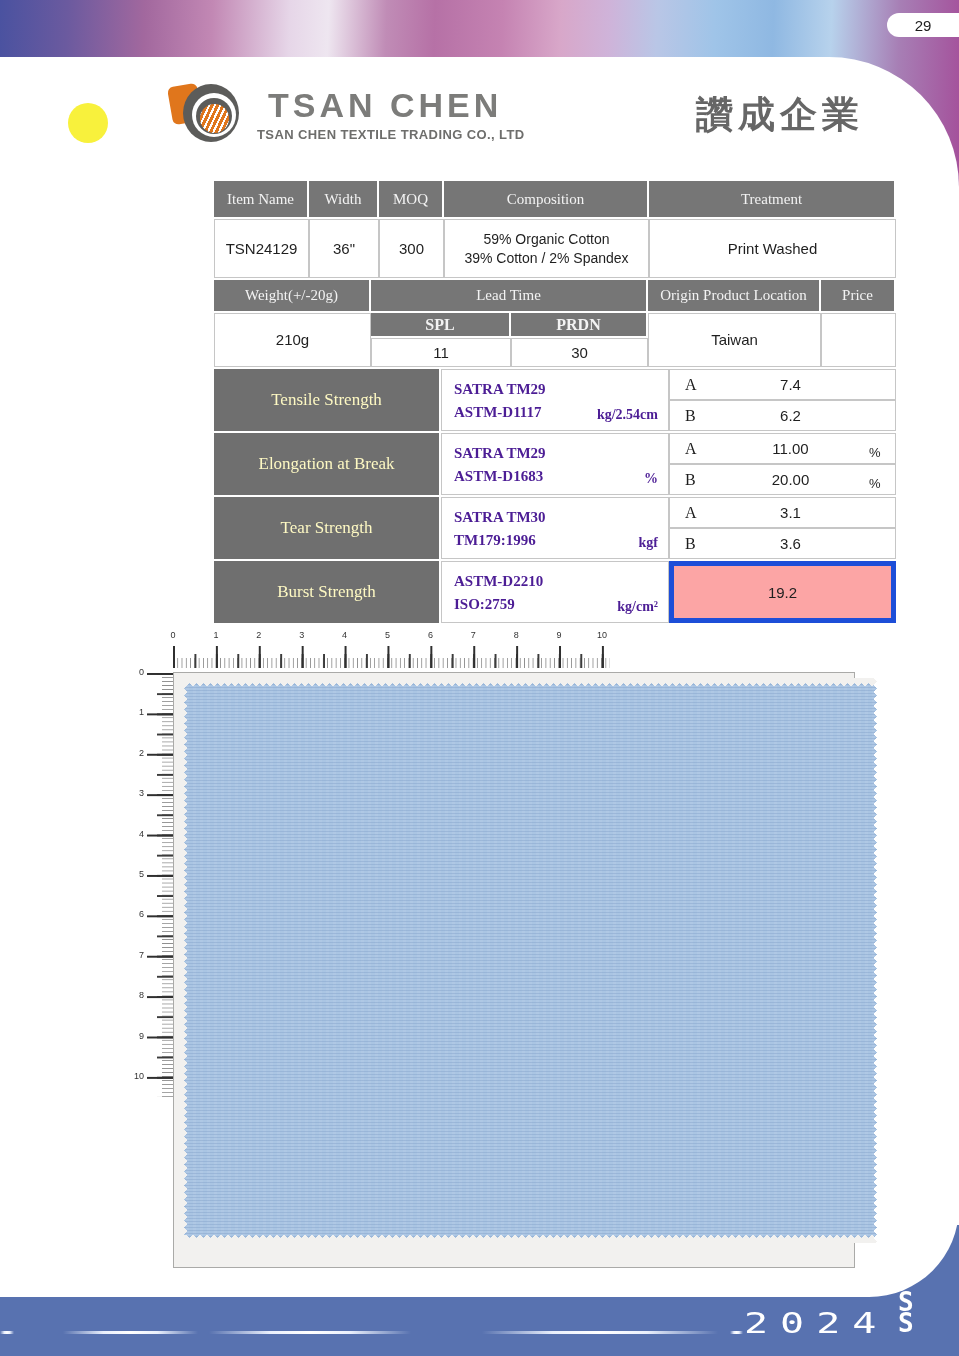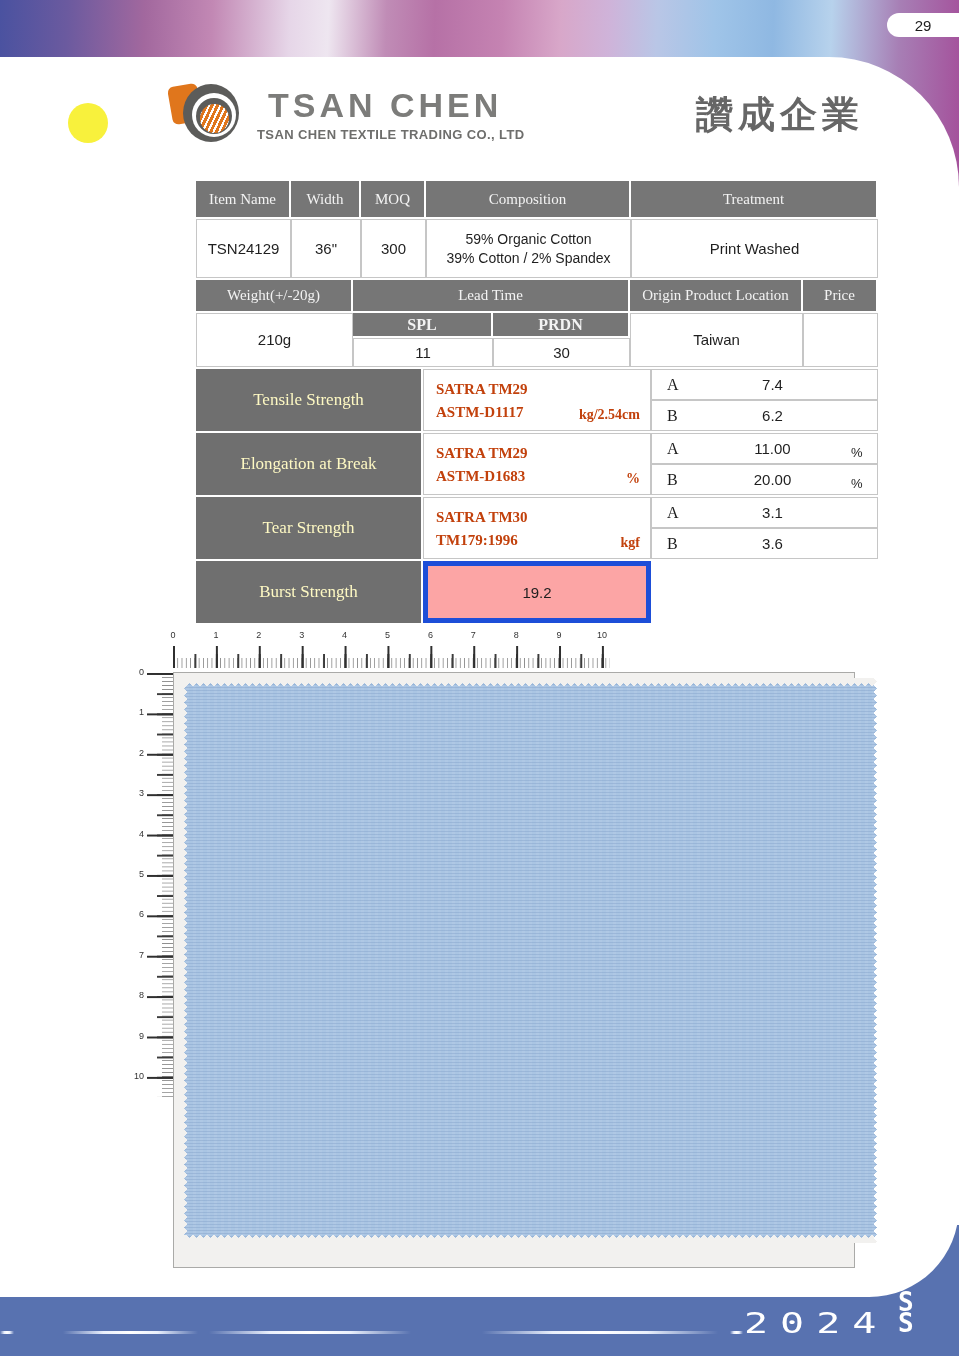--- a/index.html
+++ b/index.html
@@ -39,36 +39,36 @@
   .logo .ball { position:absolute; left:32px; top:22px; width:29px; height:29px; border-radius:50%;
     background:repeating-linear-gradient(115deg, #e0761c 0 3px, #ffffff 3px 5px); }
   .brand { position:absolute; left:268px; top:86px; font-size:34px; font-weight:bold; color:#7c7c7a;
     letter-spacing:4px; z-index:3; }
   .brand-sub { position:absolute; left:257px; top:127px; font-size:13px; font-weight:bold; color:#6e6e6c;
     letter-spacing:0.4px; z-index:3; }
   .cjk { position:absolute; left:668px; top:90px; width:196px; font-size:37px; font-weight:700; color:#666666;
     letter-spacing:5px; text-align:right; z-index:3; font-family:"DejaVu Sans", sans-serif; }
 
   
-  .tbl { position:absolute; left:164px; width:682px; z-index:3;padding-left:32px; }
+  .tbl { position:absolute; left:182px; width:682px; z-index:3;padding-left:32px; }
   .gcell { background:#767676; color:#f3f3f3; font-family:"Liberation Serif", serif; font-size:15px;
     display:flex; align-items:center; justify-content:center;
     border-right:2px solid #fff; border-bottom:2px solid #fff; }
   .wcell { background:#fff; border:1px solid #c6c6c6; color:#1f1f1f; font-size:15px;
     display:flex; flex-direction:column; align-items:center; justify-content:center; line-height:1.3; }
   .s1 { top:181px; display:grid; grid-template-columns:95px 70px 65px 205px 247px; grid-template-rows:38px 59px; }
   .s2 { top:280px; display:grid; grid-template-columns:157px 140px 137px 173px 75px; grid-template-rows:33px 25px 29px; }
   .gsub { font-size:16px;font-weight:bold; }
   .s3 { top:369px; }
   .trow { display:grid; grid-template-columns:227px 228px 227px; grid-template-rows:31px 31px; margin-bottom:2px; }
   .tname { grid-row:span 2; background:#6f6f6f; color:#fef9c3; font-family:"Liberation Serif", serif;
     font-size:17px; display:flex; align-items:center; justify-content:center;
     border-right:2px solid #fff; }
   .method { grid-row:span 2; position:relative; background:#fff; border:1px solid #c6c6c6;
-    padding:8px 12px 0 12px; font-family:"Liberation Serif", serif; font-weight:600; font-size:15px; color:#c2410c; }
+    padding:8px 12px 0 12px; font-family:"Liberation Serif", serif; font-weight:600; font-size:15px; color:#4c1d95; }
   .method .mline { display:block; line-height:23px; }
   .method .munit { position:absolute; right:10px; bottom:7px; font-size:14px; }
   .ab { background:#fff; border:1px solid #c6c6c6; display:flex; align-items:center; }
   .ab .abl { width:42px; padding-left:15px; font-family:"Liberation Serif", serif; font-size:16px; color:#1d1d1d; }
   .ab .abv { flex:1; text-align:center; font-size:15px; color:#1f1f1f; }
   .ab .abu { width:26px; font-size:13px; color:#1f1f1f; align-self:flex-end; padding-bottom:3px; }
   .burst { grid-row:span 2; background:#fca5a5; border:5px solid #1d4ed8; display:flex;
     align-items:center; justify-content:center; font-size:15px; color:#1f1f1f; }
 
   
@@ -238,20 +238,25 @@
       </div>
       <div class="ab">
         <span class="abl">B</span>
         <span class="abv">3.6</span>
         <span class="abu"></span>
       </div>
     </div>
 
     <div class="trow">
       <div class="tname">Burst Strength</div>
+      <div class="method">
+        <span class="mline">ASTM-D2210</span>
+        <span class="mline">ISO:2759</span>
+        <span class="munit">kg/cm²</span>
+      </div>
       <div class="burst">19.2</div>
     </div>
   </div>
 
   <div class="hruler-labels">
     <span style="left:0">0</span>
     <span style="left:42.9px">1</span>
     <span style="left:85.8px">2</span>
     <span style="left:128.7px">3</span>
     <span style="left:171.6px">4</span>

